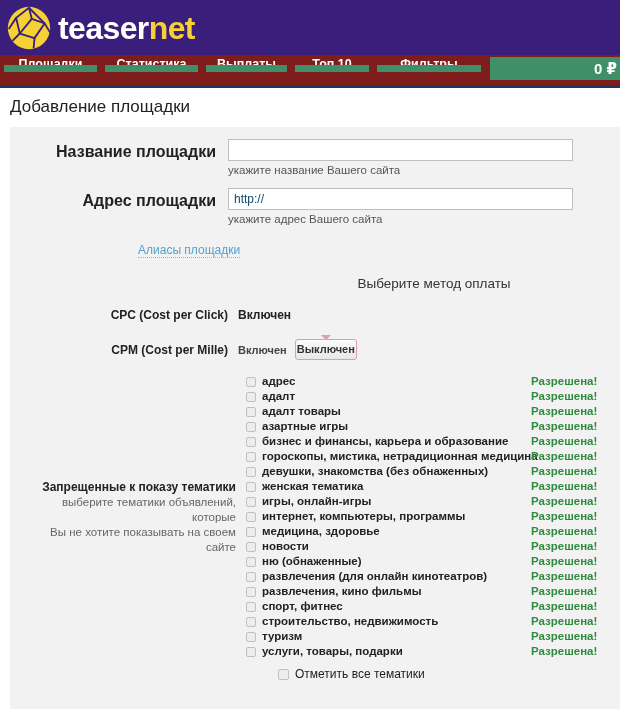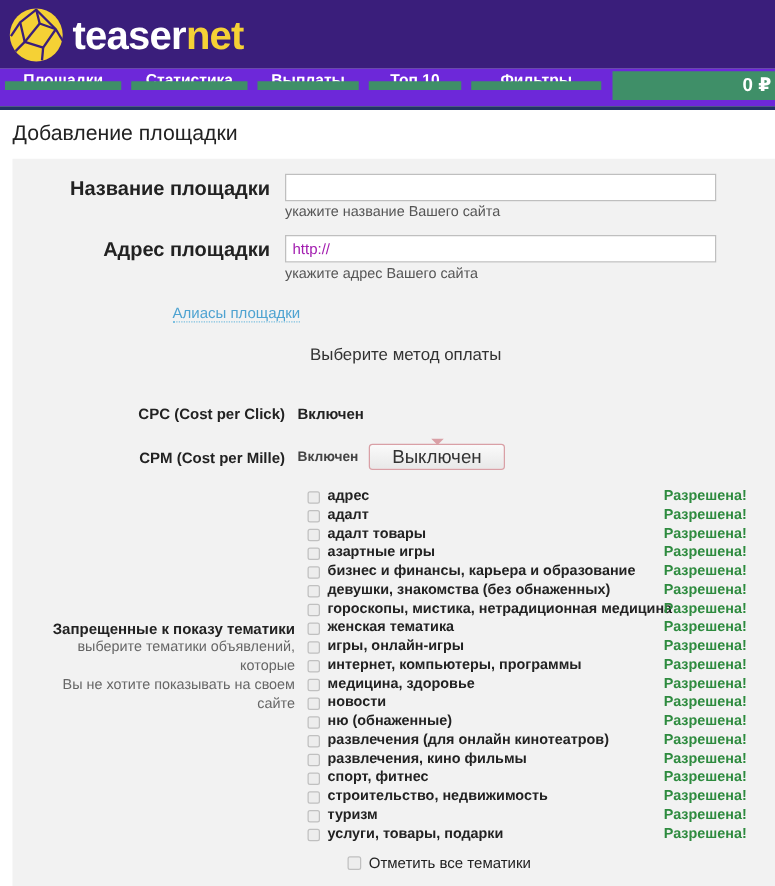--- a/index.html
+++ b/index.html
@@ -42,21 +42,21 @@
     font-weight: bold;
     letter-spacing: -0.6px;
     margin-left: 6px;
     line-height: 1;
   }
   .logo-text .t-white { color: #ffffff; }
   .logo-text .t-yellow { color: #f5d135; }
 
   
   .navbar {
-    background: #6d28d9;
+    background: #7f1d1d;
     height: 30px;
     position: relative;
     display: flex;
     align-items: flex-start;
   }
   .nav-item {
     position: relative;
     text-align: center;
     padding-top: 2px;
     box-sizing: border-box;
@@ -140,21 +140,21 @@
   .row-field {
     flex: 1 1 auto;
   }
   .text-input {
     width: 345px;
     height: 22px;
     border: 1px solid #bfbfbf;
     background: #ffffff;
     font-family: "Liberation Sans", "DejaVu Sans", sans-serif;
     font-size: 12px;
-    color: #a21caf;
+    color: #0c4a6e;
     padding: 0 5px;
     box-sizing: border-box;
     outline: none;
   }
   .hint {
     font-size: 11.5px;
     color: #555555;
     margin-top: 3px;
     margin-bottom: 10px;
   }
@@ -169,25 +169,25 @@
     line-height: 14px;
   }
 
   .alias-row {
     padding-left: 128px;
     margin-top: 8px;
     margin-bottom: 18px;
   }
 
   .pay-heading {
-    text-align: left;
+    text-align: center;
     padding-left: 238px;
     font-size: 13.5px;
     color: #333333;
-    margin-bottom: 30px;
+    margin-bottom: 14px;
   }
 
   .pay-row {
     display: flex;
     align-items: center;
     margin-bottom: 14px;
     min-height: 20px;
   }
   .pay-label {
     width: 228px;
@@ -212,23 +212,23 @@
   .toggle-off-word {
     font-size: 11px;
     color: #444444;
     font-weight: bold;
   }
   .toggle-btn {
     position: relative;
     background: linear-gradient(#fafafa, #e8e8e8);
     border: 1px solid #d9a0a6;
     border-radius: 3px;
-    padding: 3px 18px;
-    font-size: 15px;
-    font-weight: normal;
+    padding: 3px 1px;
+    font-size: 11px;
+    font-weight: bold;
     color: #333333;
     font-family: "Liberation Sans", "DejaVu Sans", sans-serif;
     cursor: pointer;
     line-height: 13px;
   }
   .toggle-btn::before {
     content: "";
     position: absolute;
     top: -5px;
     left: 50%;
@@ -444,25 +444,25 @@
             <div class="theme-item">
               <span class="cb"></span>
               <span class="theme-name">азартные игры</span>
             </div>
             <div class="theme-item">
               <span class="cb"></span>
               <span class="theme-name">бизнес и финансы, карьера и образование</span>
             </div>
             <div class="theme-item">
               <span class="cb"></span>
+              <span class="theme-name">гороскопы, мистика, нетрадиционная медицина</span>
+            </div>
+            <div class="theme-item">
+              <span class="cb"></span>
               <span class="theme-name">девушки, знакомства (без обнаженных)</span>
-            </div>
-            <div class="theme-item">
-              <span class="cb"></span>
-              <span class="theme-name">гороскопы, мистика, нетрадиционная медицина</span>
             </div>
             <div class="theme-item">
               <span class="cb"></span>
               <span class="theme-name">женская тематика</span>
             </div>
             <div class="theme-item">
               <span class="cb"></span>
               <span class="theme-name">игры, онлайн-игры</span>
             </div>
             <div class="theme-item">

